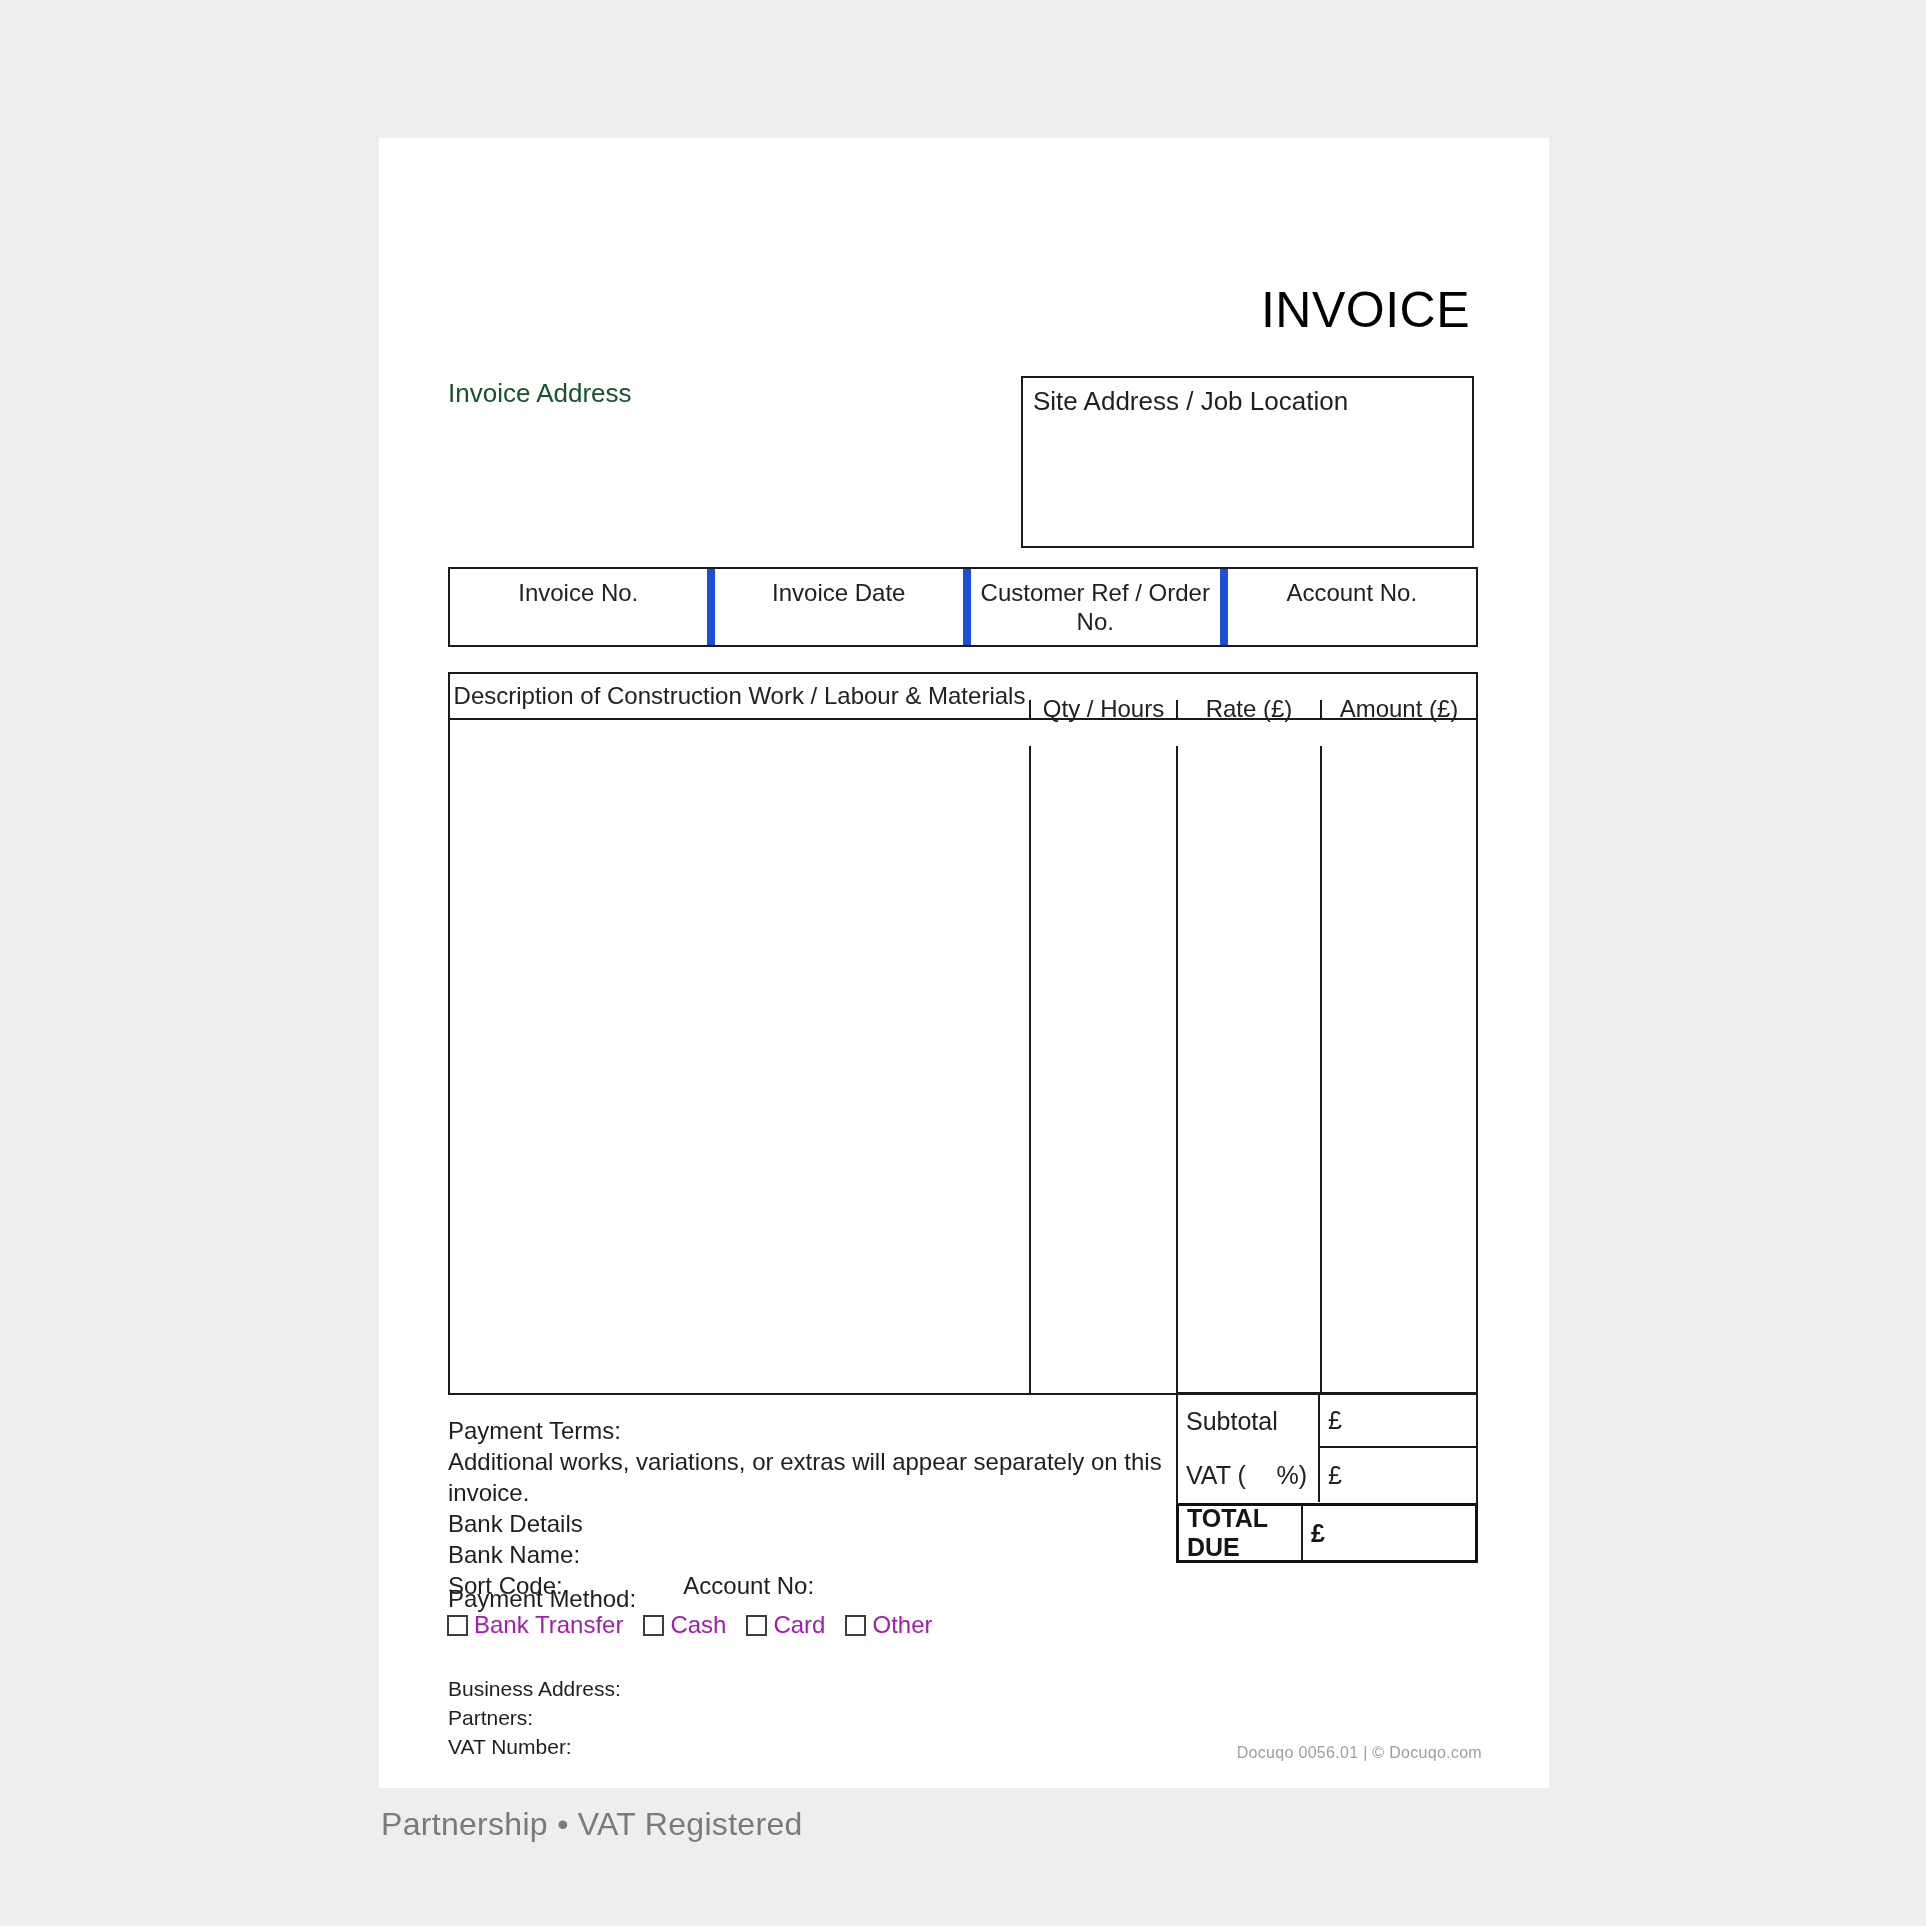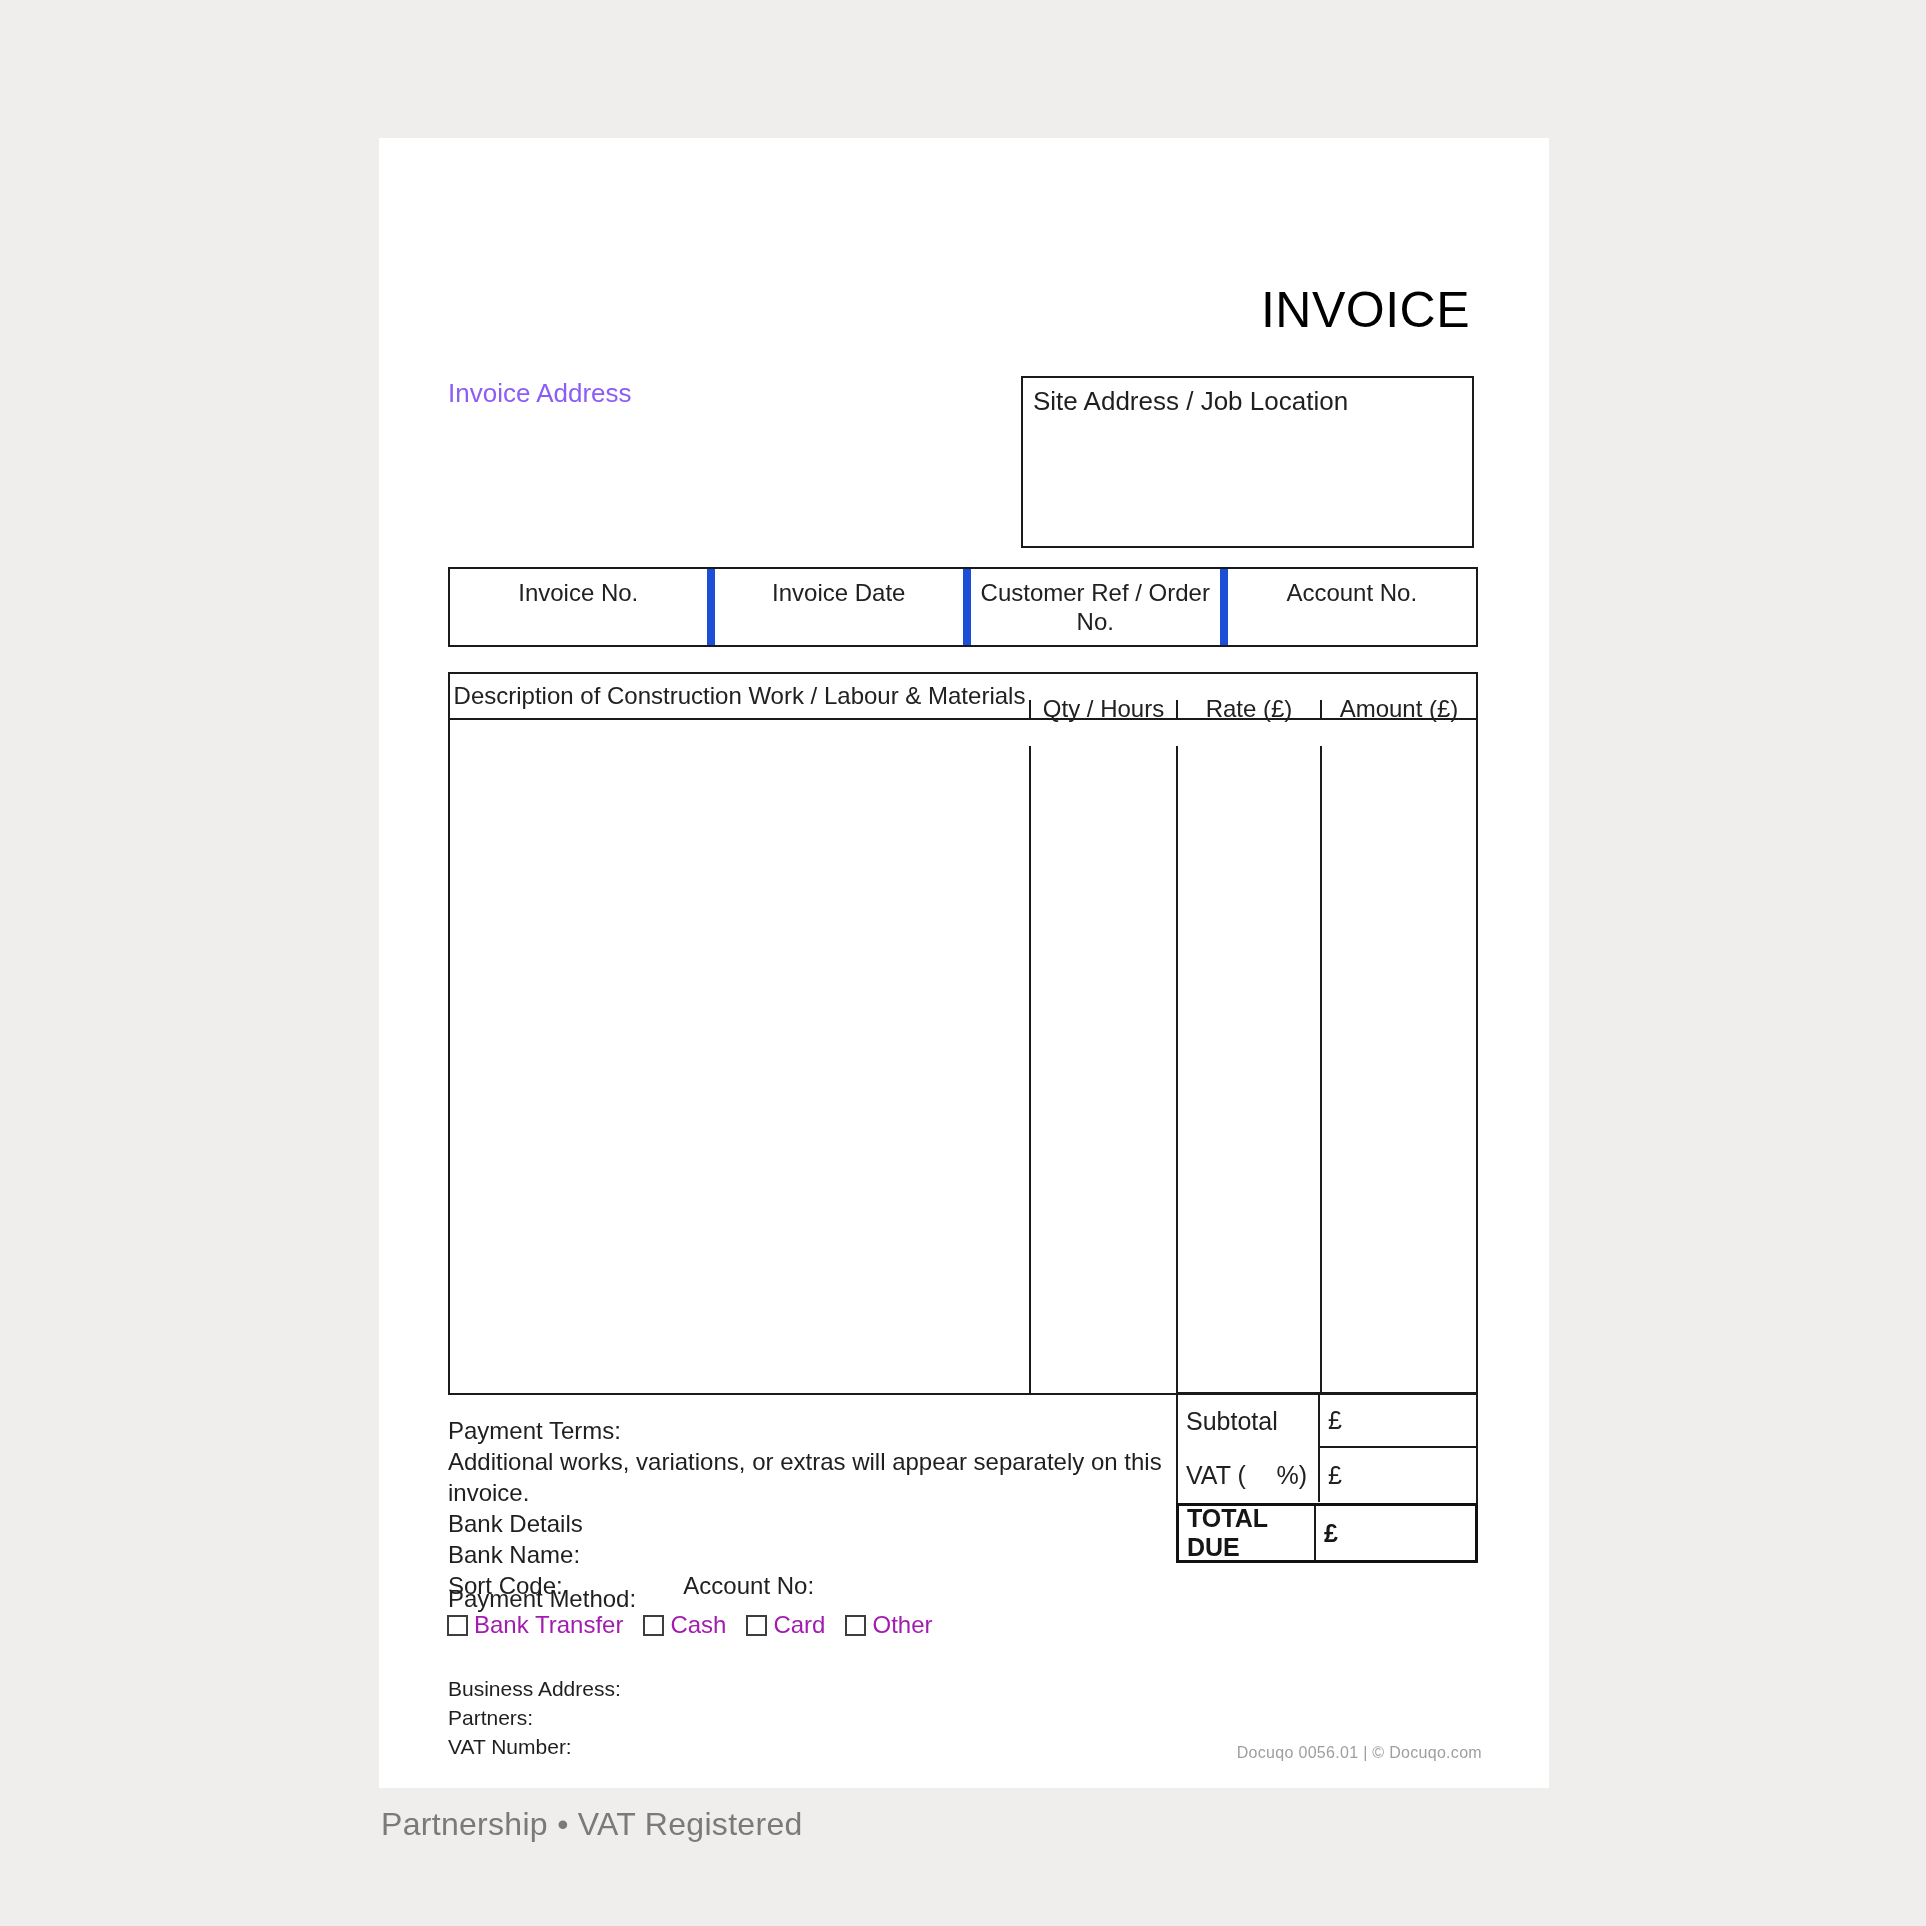--- a/index.html
+++ b/index.html
@@ -18,21 +18,21 @@
   }
   
   .title{
     position:absolute;top:147px;right:79px;
     font-size:50px;font-weight:400;letter-spacing:0.5px;color:#000000;
     line-height:1;
   }
   
   .inv-addr{
     position:absolute;left:69px;top:240px;
-    font-size:26px;line-height:1.2;color:#8b5cf6;
+    font-size:26px;line-height:1.2;color:#14532d;
   }
   .site-box{
     position:absolute;left:642px;top:238px;width:453px;height:172px;
     border:2px solid #1a1a1a;box-sizing:border-box;
   }
   .site-box .lbl{
     padding:8px 10px;font-size:26px;line-height:1.2;color:#1f1f1f;
   }
   
   .info-table{
@@ -77,21 +77,21 @@
   .tot-val{
     display:flex;align-items:center;padding-left:8px;font-size:25px;
   }
   .tot-val.first{border-bottom:2px solid #1a1a1a;}
   .total-due-box{
     position:absolute;left:797px;top:1365px;width:302px;height:60px;
     border:3px solid #111111;box-sizing:border-box;
     display:flex;
   }
   .total-due-label{
-    width:137px;border-right:2px solid #1a1a1a;box-sizing:border-box;
+    width:124px;border-right:2px solid #1a1a1a;box-sizing:border-box;
     display:flex;align-items:center;padding-left:8px;
     font-size:25px;font-weight:700;color:#161616;
   }
   .total-due-val{
     display:flex;align-items:center;padding-left:8px;
     font-size:25px;font-weight:700;color:#161616;
   }
   
   .pay-block{
     position:absolute;left:69px;top:1277px;width:752px;

